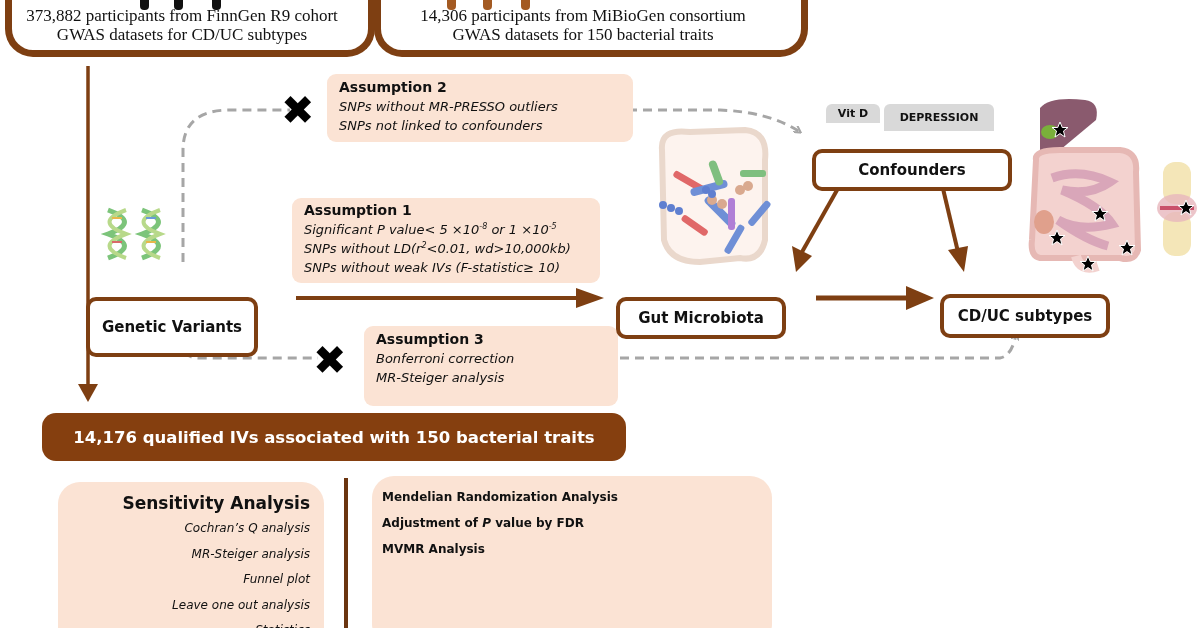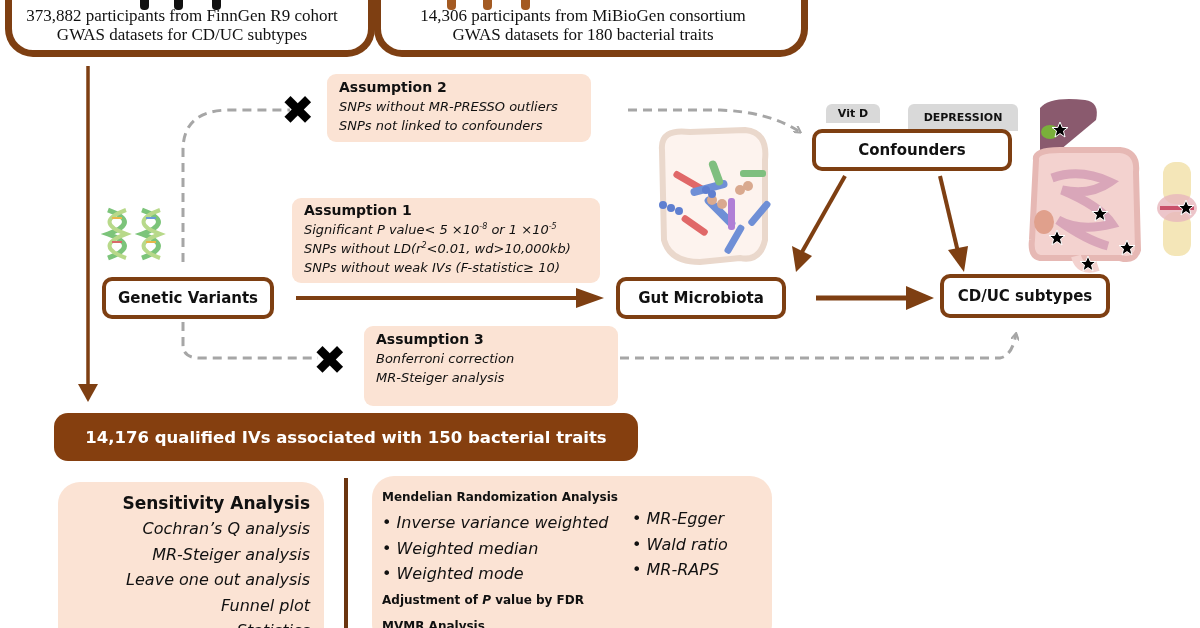--- a/index.html
+++ b/index.html
@@ -25,40 +25,40 @@
     padding: 4px 12px; box-sizing: border-box;
   }
   .assump .title { font-weight: bold; font-size: 14px; line-height: 19px; }
   .assump .line { font-style: italic; font-size: 13px; line-height: 19px; }
   sup { font-size: 8px; line-height: 0; }
   
   .node {
     position: absolute; border: 4px solid #7e3f12; border-radius: 10px;
     background: #fff; box-sizing: border-box; display: flex;
     align-items: center; justify-content: center;
-    font-family: "DejaVu Sans", sans-serif; font-weight: bold; font-size: 15px; color: #111;
+    font-family: "DejaVu Sans", sans-serif; font-weight: bold; font-size: 15px; color: #111; margin-top: 20px;
   }
   .tag {
     position: absolute; background: #d9d9d9; border-radius: 6px 6px 0 0;
     font-family: "DejaVu Sans", sans-serif; font-weight: bold; font-size: 11px;
     color: #111; display: flex; align-items: center; justify-content: center;
   }
   .banner {
     position: absolute; left: 42px; top: 413px; width: 584px; height: 48px;
     background: #853f0f; border-radius: 14px; color: #fff;
     font-family: "DejaVu Sans", sans-serif; font-weight: bold; font-size: 16.5px;
-    display: flex; align-items: center; justify-content: center; margin-left: 12px;
+    display: flex; align-items: center; justify-content: center;
   }
   .panel {
     position: absolute; background: #fbe3d4; border-radius: 22px;
     font-family: "DejaVu Sans", sans-serif; color: #111; box-sizing: border-box;
   }
   .sens { left: 58px; top: 482px; width: 266px; height: 170px; text-align: right; padding: 8px 14px 0 0; }
   .sens .h { font-weight: bold; font-size: 17px; line-height: 26px; }
-  .sens .i { font-style: italic; font-size: 16px; line-height: 25.5px; text-align: right; }
+  .sens .i { font-style: italic; font-size: 12px; line-height: 25.5px; text-align: right; }
   .mr { left: 372px; top: 476px; width: 400px; height: 170px; padding: 8px 0 0 10px; }
   .mr .h { font-weight: bold; font-size: 12px; line-height: 26px; white-space: nowrap; }
   .mr .i { font-style: italic; font-size: 16px; line-height: 25.5px; white-space: nowrap; }
   .mr .cols { display: flex; }
   .mr .col1 { width: 250px; }
   .divider { position: absolute; left: 344px; top: 478px; width: 4px; height: 150px; background: #6b3510; }
   .xmark { position: absolute; font-family: "DejaVu Sans", sans-serif; font-weight: bold; color: #000; font-size: 40px; line-height: 40px; }
   svg.overlay { position: absolute; left: 0; top: 0; }
 </style>
 </head>
@@ -160,74 +160,62 @@
     <div>373,882 participants from FinnGen R9 cohort</div>
     <div>GWAS datasets for CD/UC subtypes</div>
   </div>
 </div>
 <div class="src-box" style="left:374px; width:420px;">
   <span class="person" style="left:66px; background:#a35a22;"></span>
   <span class="person" style="left:102px; background:#a35a22;"></span>
   <span class="person" style="left:140px; background:#a35a22;"></span>
   <div class="txt">
     <div>14,306 participants from  MiBioGen consortium</div>
-    <div>GWAS datasets for  180 bacterial traits</div>
+    <div>GWAS datasets for  150 bacterial traits</div>
   </div>
 </div>
 
 <span class="xmark" style="left:281px; top:90px;">✖</span>
-<div class="assump" style="left:327px; top:74px; width:264px; height:68px;">
+<div class="assump" style="left:327px; top:74px; width:306px; height:68px;">
   <div class="title">Assumption 2</div>
   <div class="line">SNPs without MR-PRESSO outliers</div>
   <div class="line">SNPs not linked to confounders</div>
 </div>
 
 <div class="assump" style="left:292px; top:198px; width:308px; height:85px; padding-top:3px;">
   <div class="title">Assumption 1</div>
   <div class="line"><span>Significant P value&lt; 5 ×10</span><sup>-8</sup><span> or 1 ×10</span><sup>-5</sup></div>
   <div class="line"><span>SNPs without LD(r</span><sup>2</sup><span>&lt;0.01, wd&gt;10,000kb)</span></div>
   <div class="line">SNPs without weak IVs (F-statistic≥ 10)</div>
 </div>
 
 <span class="xmark" style="left:313px; top:340px;">✖</span>
 <div class="assump" style="left:364px; top:326px; width:254px; height:80px;">
   <div class="title">Assumption 3</div>
   <div class="line">Bonferroni correction</div>
   <div class="line">MR-Steiger analysis</div>
 </div>
 
-<div class="node" style="left:102px; top:277px; width:172px; height:42px;">Genetic Variants</div>
+<div class="node" style="left:86px; top:277px; width:172px; height:60px;">Genetic Variants</div>
 <div class="node" style="left:616px; top:277px; width:170px; height:42px;text-align:center;">Gut Microbiota</div>
 <div class="node" style="left:940px; top:274px; width:170px; height:44px;">CD/UC subtypes</div>
 <div class="tag" style="left:826px; top:104px; width:54px; height:19px;">Vit D</div>
-<div class="tag" style="left:908px; top:104px; width:110px; height:27px;">DEPRESSION</div>
+<div class="tag" style="left:884px; top:104px; width:110px; height:27px;">DEPRESSION</div>
 <div class="node" style="left:812px; top:129px; width:200px; height:42px;">Confounders</div>
 
 <div class="banner">14,176 qualified IVs associated with 150 bacterial traits</div>
 
 <div class="panel sens">
   <div class="h">Sensitivity Analysis</div>
   <div class="i">Cochran’s Q analysis</div>
   <div class="i">MR-Steiger analysis</div>
+  <div class="i">Funnel plot</div>
   <div class="i">Leave one out analysis</div>
-  <div class="i">Funnel plot</div>
   <div class="i">Statistics</div>
 </div>
 
 <div class="divider"></div>
 
 <div class="panel mr">
   <div class="h">Mendelian Randomization Analysis</div>
-  <div class="cols">
-    <div class="col1">
-      <div class="i">• Inverse variance weighted</div>
-      <div class="i">• Weighted median</div>
-      <div class="i">• Weighted mode</div>
-    </div>
-    <div class="col2" style="margin-top:-4px;">
-      <div class="i">• MR-Egger</div>
-      <div class="i">• Wald ratio</div>
-      <div class="i">• MR-RAPS</div>
-    </div>
-  </div>
   <div class="h"><span>Adjustment of </span><i>P</i><span> value by FDR</span></div>
   <div class="h">MVMR Analysis</div>
 </div>
 
 </body></html>

